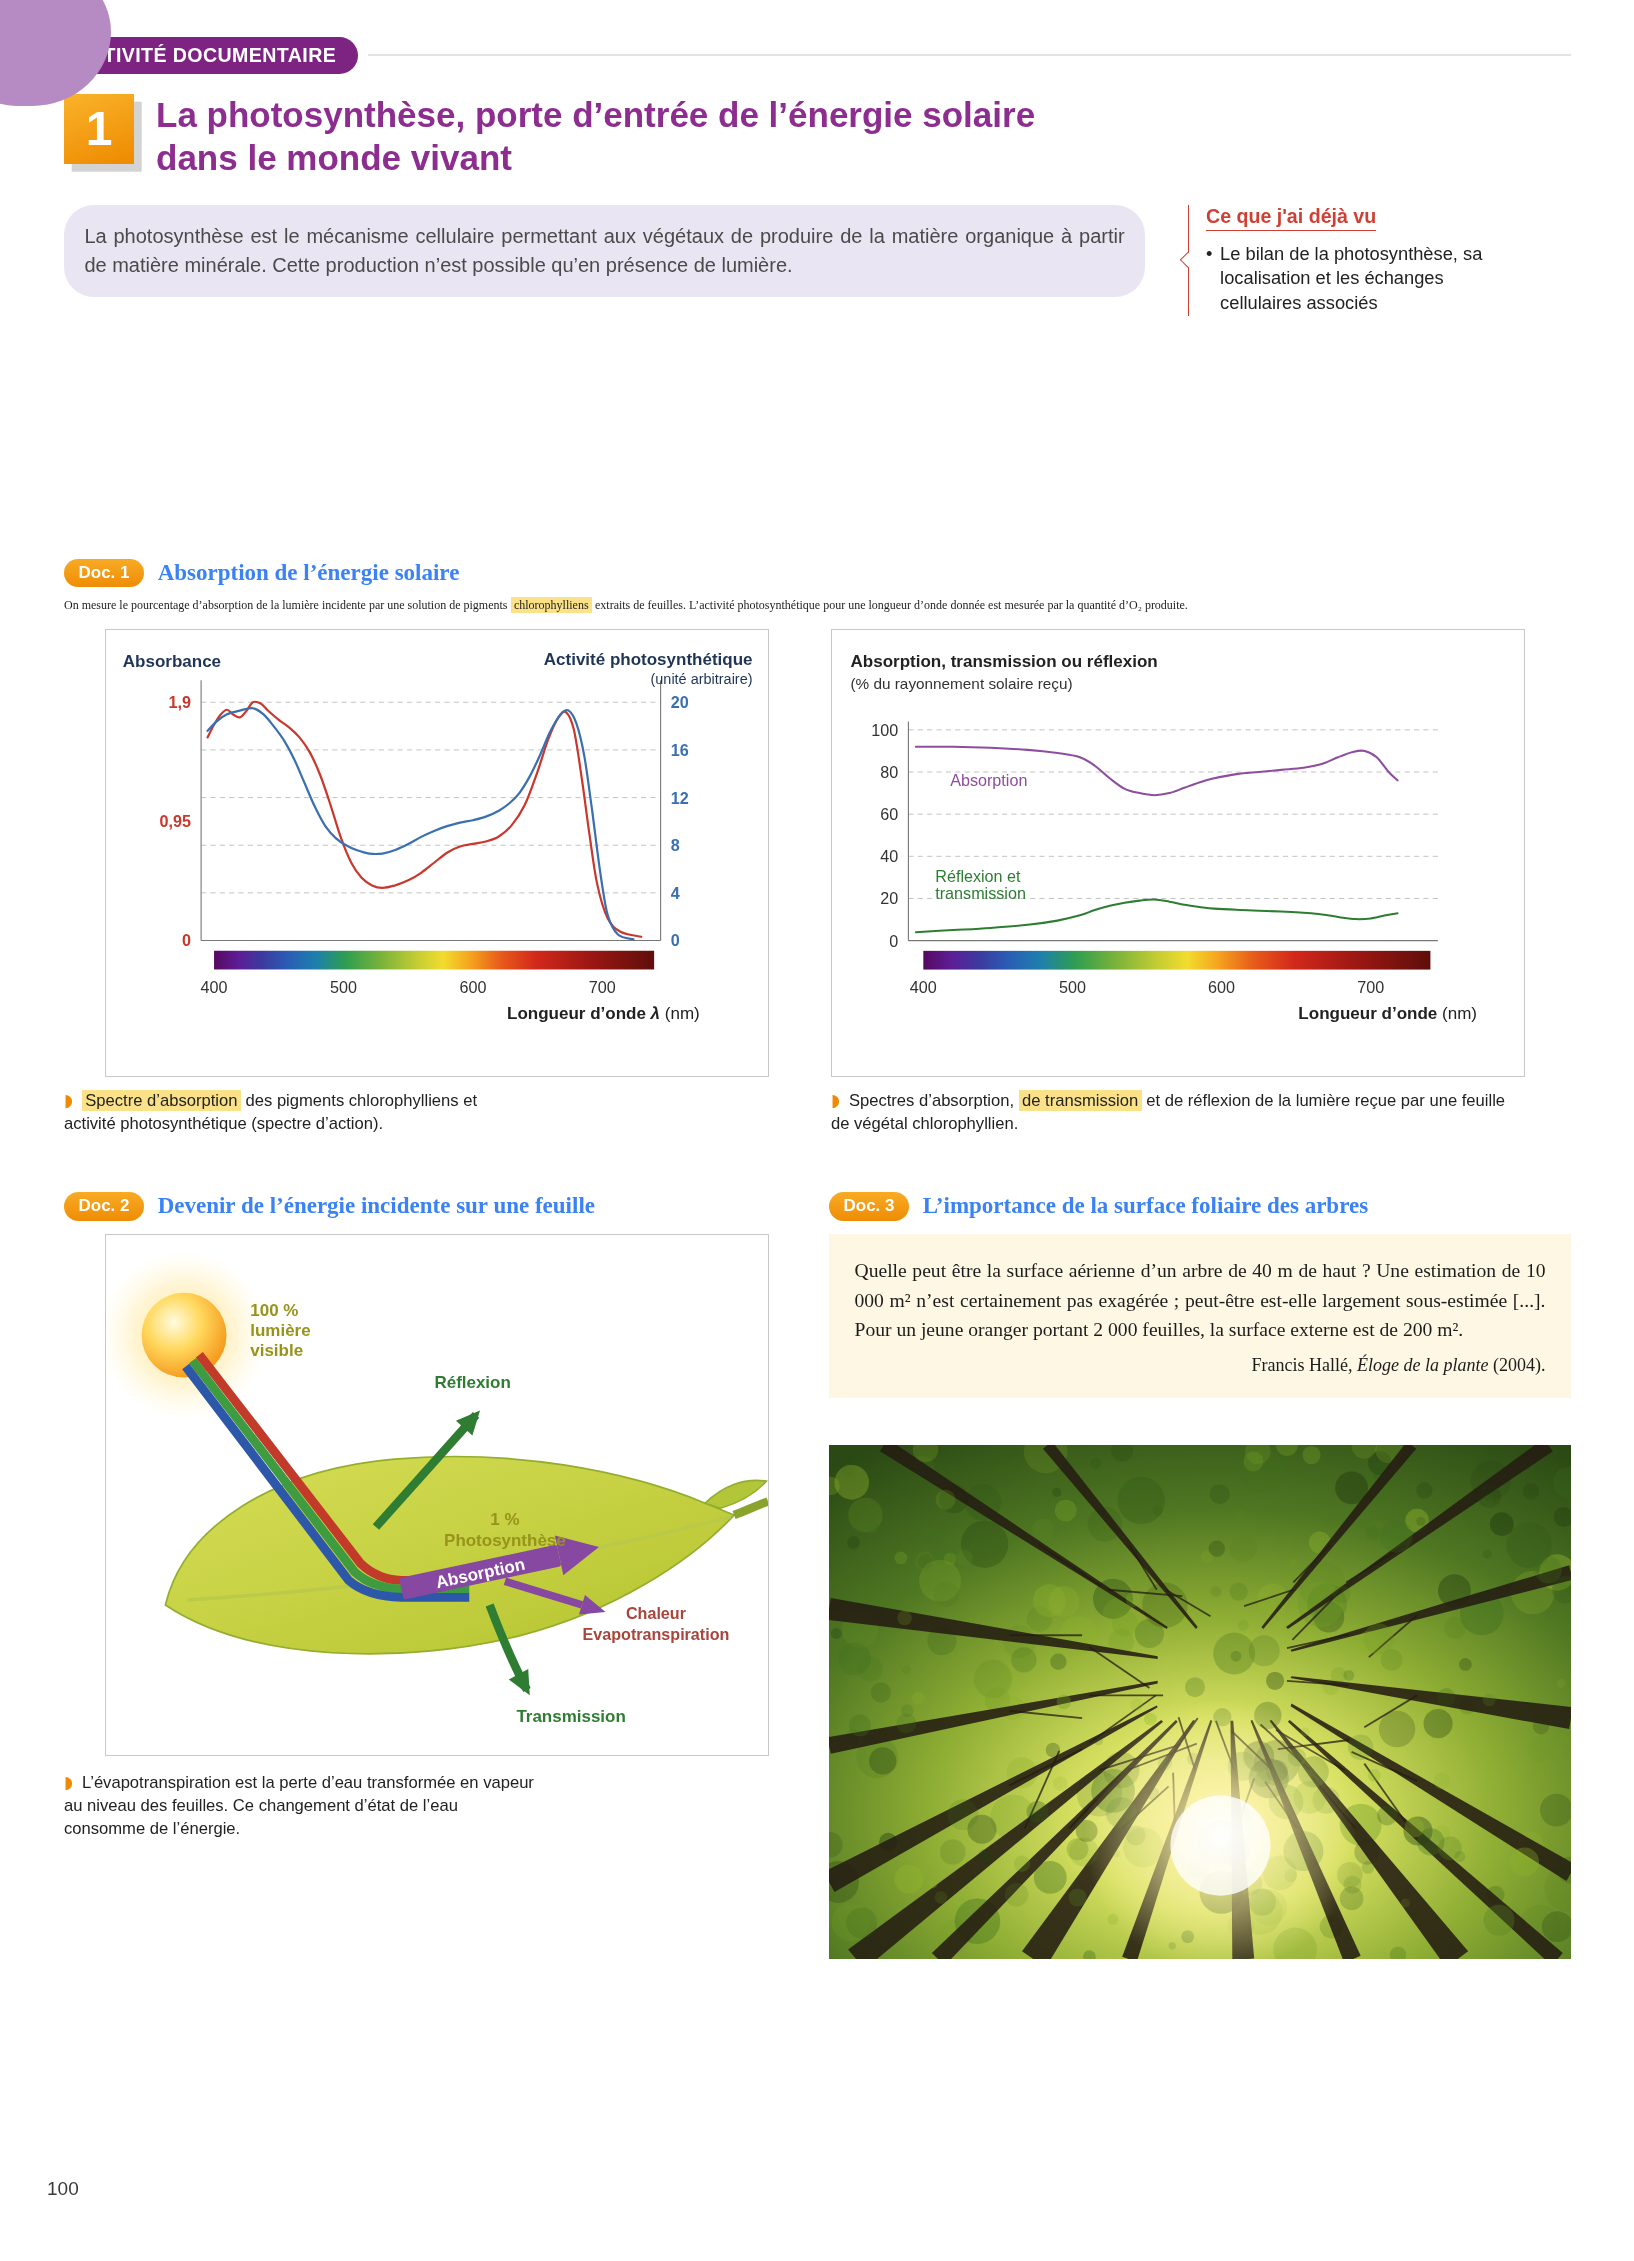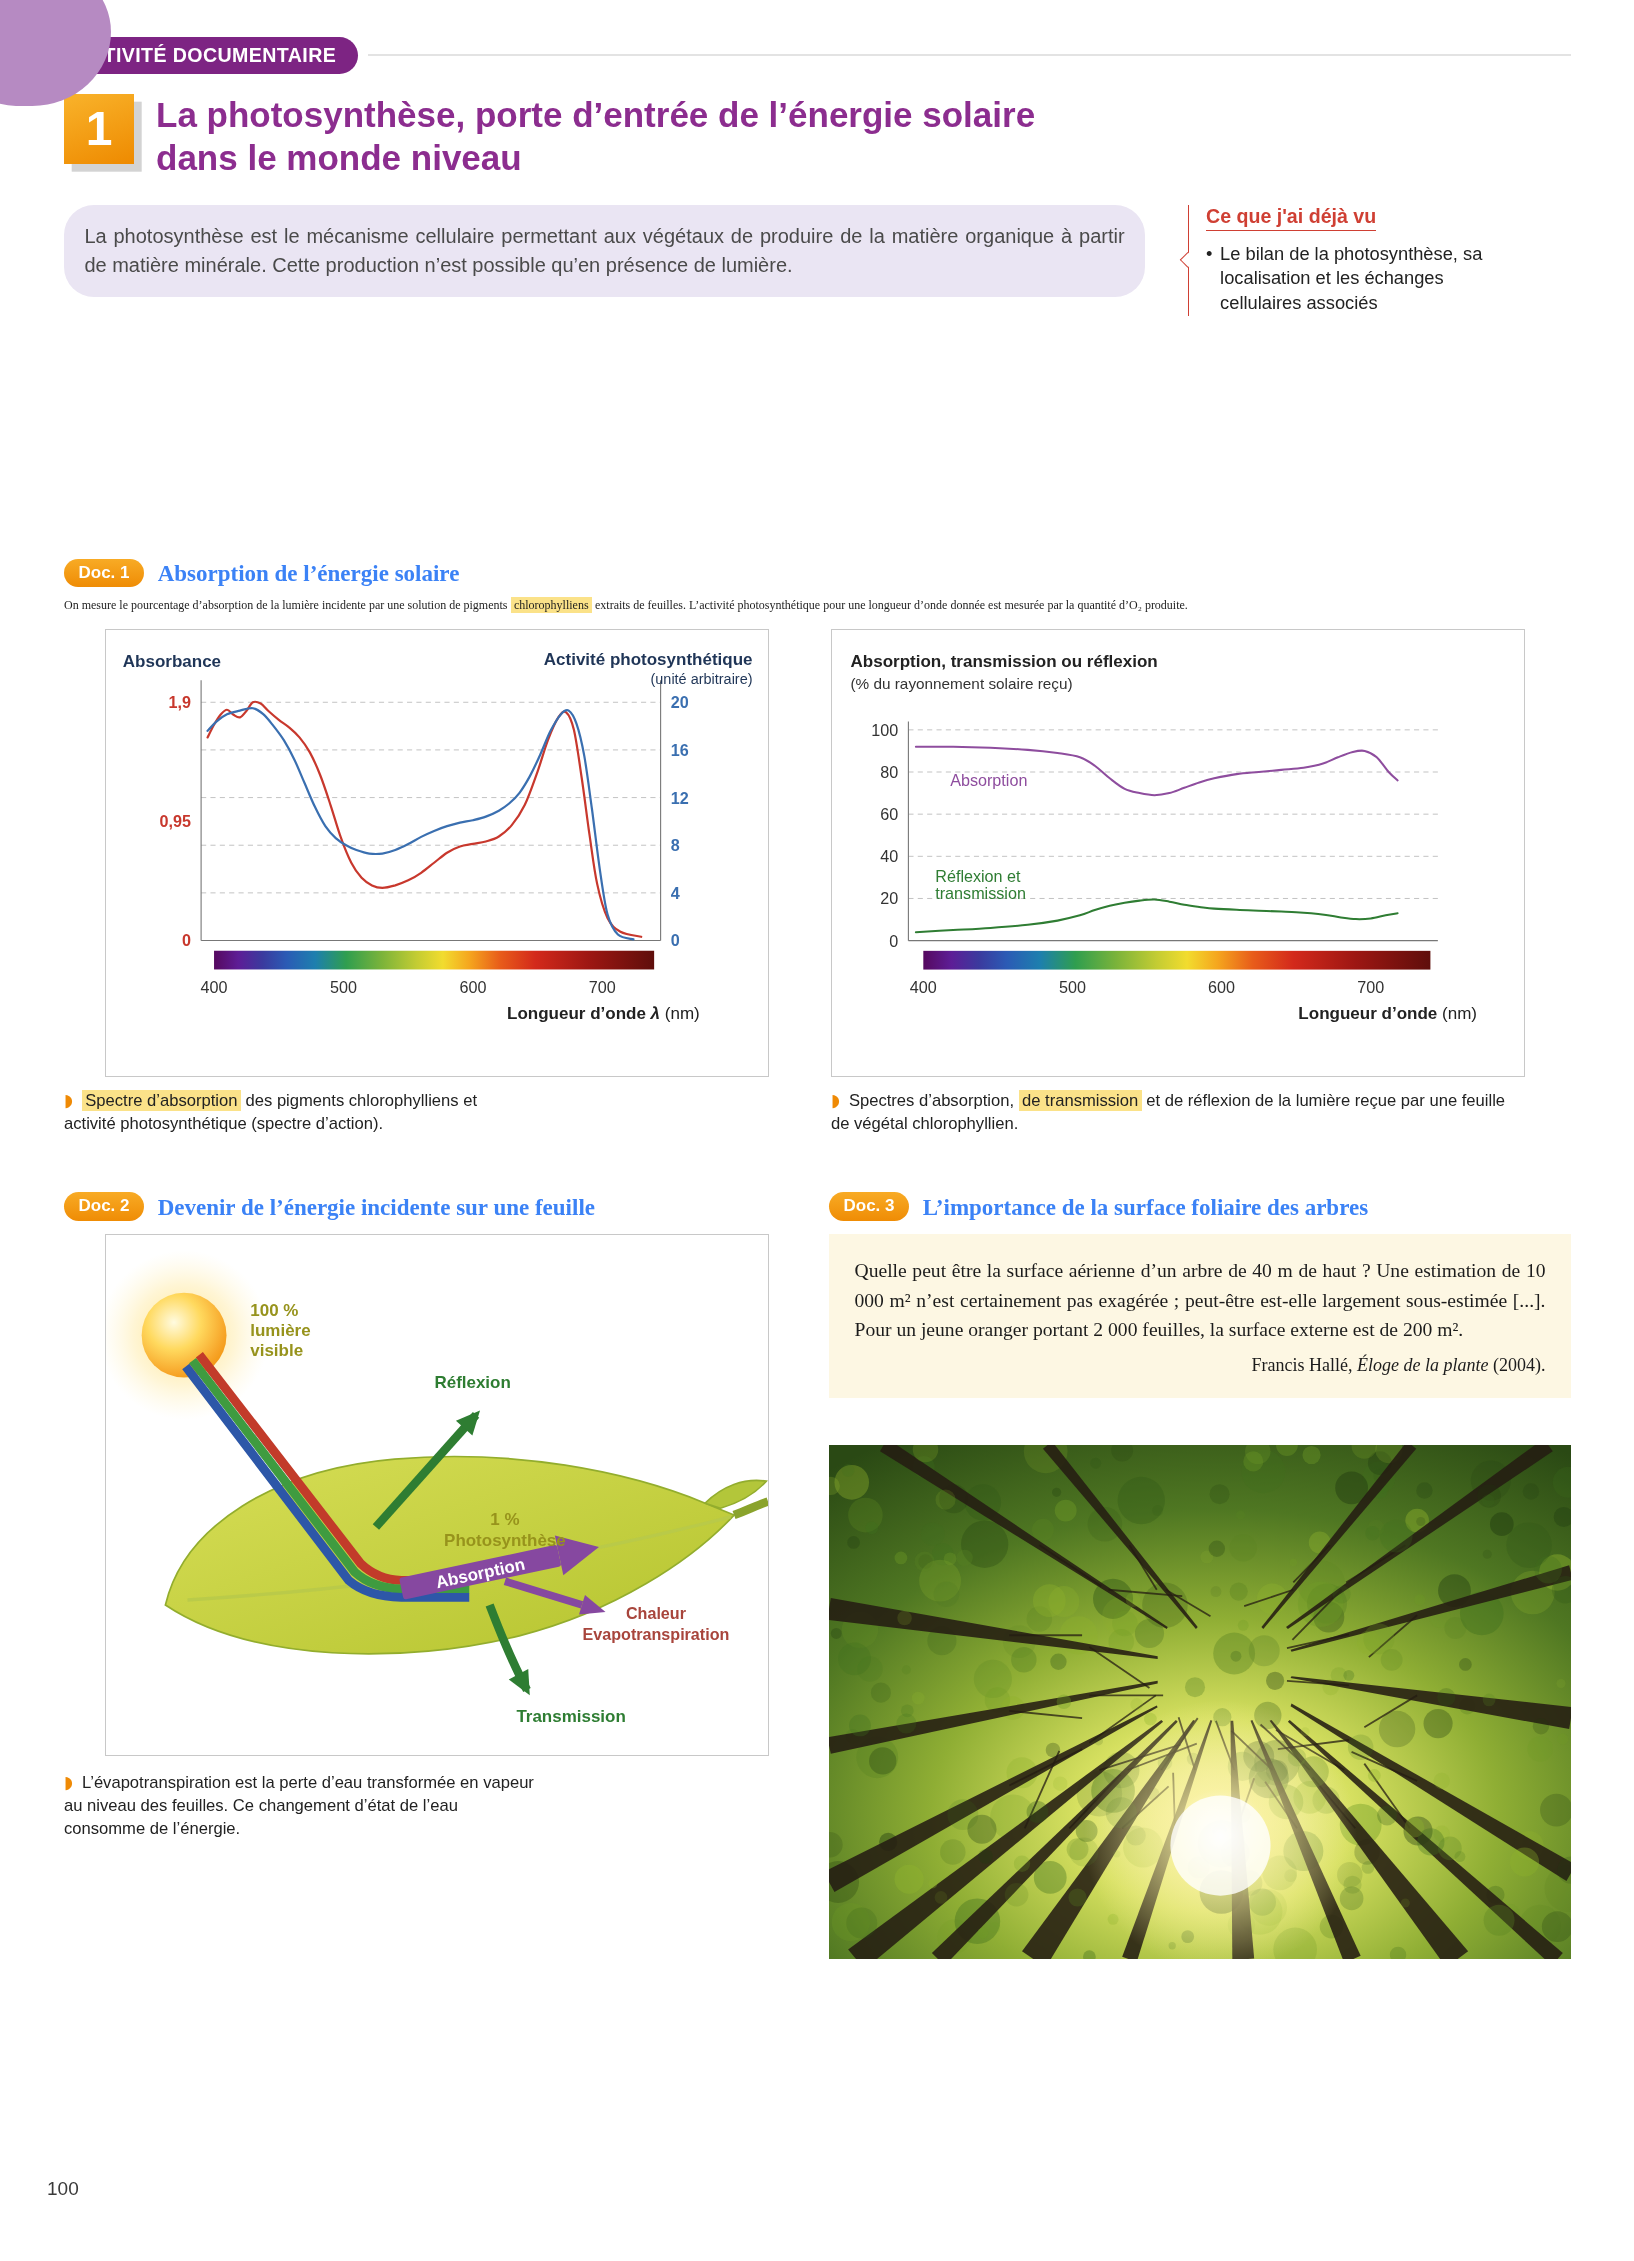--- a/index.html
+++ b/index.html
@@ -28,21 +28,21 @@
   .question{margin-top:13.6px;font-size:20px;font-weight:bold;color:#1c1c1c;display:flex;align-items:center;gap:10.2px;}
   .prior-box{margin-left:43px;width:341px;position:relative;border-left:1.7px solid #cf3f33;padding-left:17px;
              align-self:flex-start;box-sizing:border-box;}
   .prior-box::before{content:"";position:absolute;left:-6.8px;top:50%;width:10.2px;height:10.2px;background:#fff;
              border-left:1.7px solid #cf3f33;border-bottom:1.7px solid #cf3f33;transform:translateY(-50%) rotate(45deg);}
   .prior-title{color:#cf3f33;font-weight:bold;font-size:19.6px;display:inline-block;
                border-bottom:1.7px solid #cf3f33;padding-bottom:2.6px;}
   .prior-item{display:flex;gap:7.7px;margin-top:10.2px;font-size:18.3px;line-height:1.35;color:#222;}
 
   .doc-section-1{margin-top:243px;}
-  .doc-header{display:flex;align-items:flex-end;gap:13.6px;}
+  .doc-header{display:flex;align-items:center;gap:13.6px;}
   .doc-badge{background:linear-gradient(180deg,#f8ab25,#ef8c05);color:#fff;font-weight:bold;font-size:17px;
              padding:4.3px 14.5px;border-radius:14.5px;white-space:nowrap;}
   .doc-title{font-family:"Liberation Serif","DejaVu Serif",serif;font-weight:bold;font-size:23px;color:#3b82f6;margin:0;}
 
   .serif-body{font-family:"Liberation Serif","DejaVu Serif",serif;font-size:12px;line-height:1.42;
               color:#1d1d1d;text-align:justify;margin:10px 0 0 0;}
   mark.hl{background:var(--highlight,#fbe289);padding:0.9px 3.4px;color:inherit;}
 
   .charts-row{display:flex;margin-top:15px;}
   .fig-left{width:707px;}
@@ -96,21 +96,21 @@
 
   <div class="banner-row">
     <div class="banner-pill">ACTIVITÉ DOCUMENTAIRE</div>
     <div class="banner-line"></div>
   </div>
 
   <div class="title-row">
     <div class="chapter-num">1</div>
     <h1>
       <span>La photosynthèse, porte d’entrée de l’énergie solaire</span><br>
-      <span>dans le monde niveau</span>
+      <span>dans le monde vivant</span>
     </h1>
   </div>
 
   <div class="intro-row">
     <div class="intro-col">
       <div class="intro-box">La photosynthèse est le mécanisme cellulaire permettant aux végétaux de produire de la matière organique à partir de matière minérale. Cette production n’est possible qu’en présence de lumière.</div>
     </div>
     <aside class="prior-box">
       <div class="prior-title">Ce que j'ai déjà vu</div>
       <div class="prior-item">

